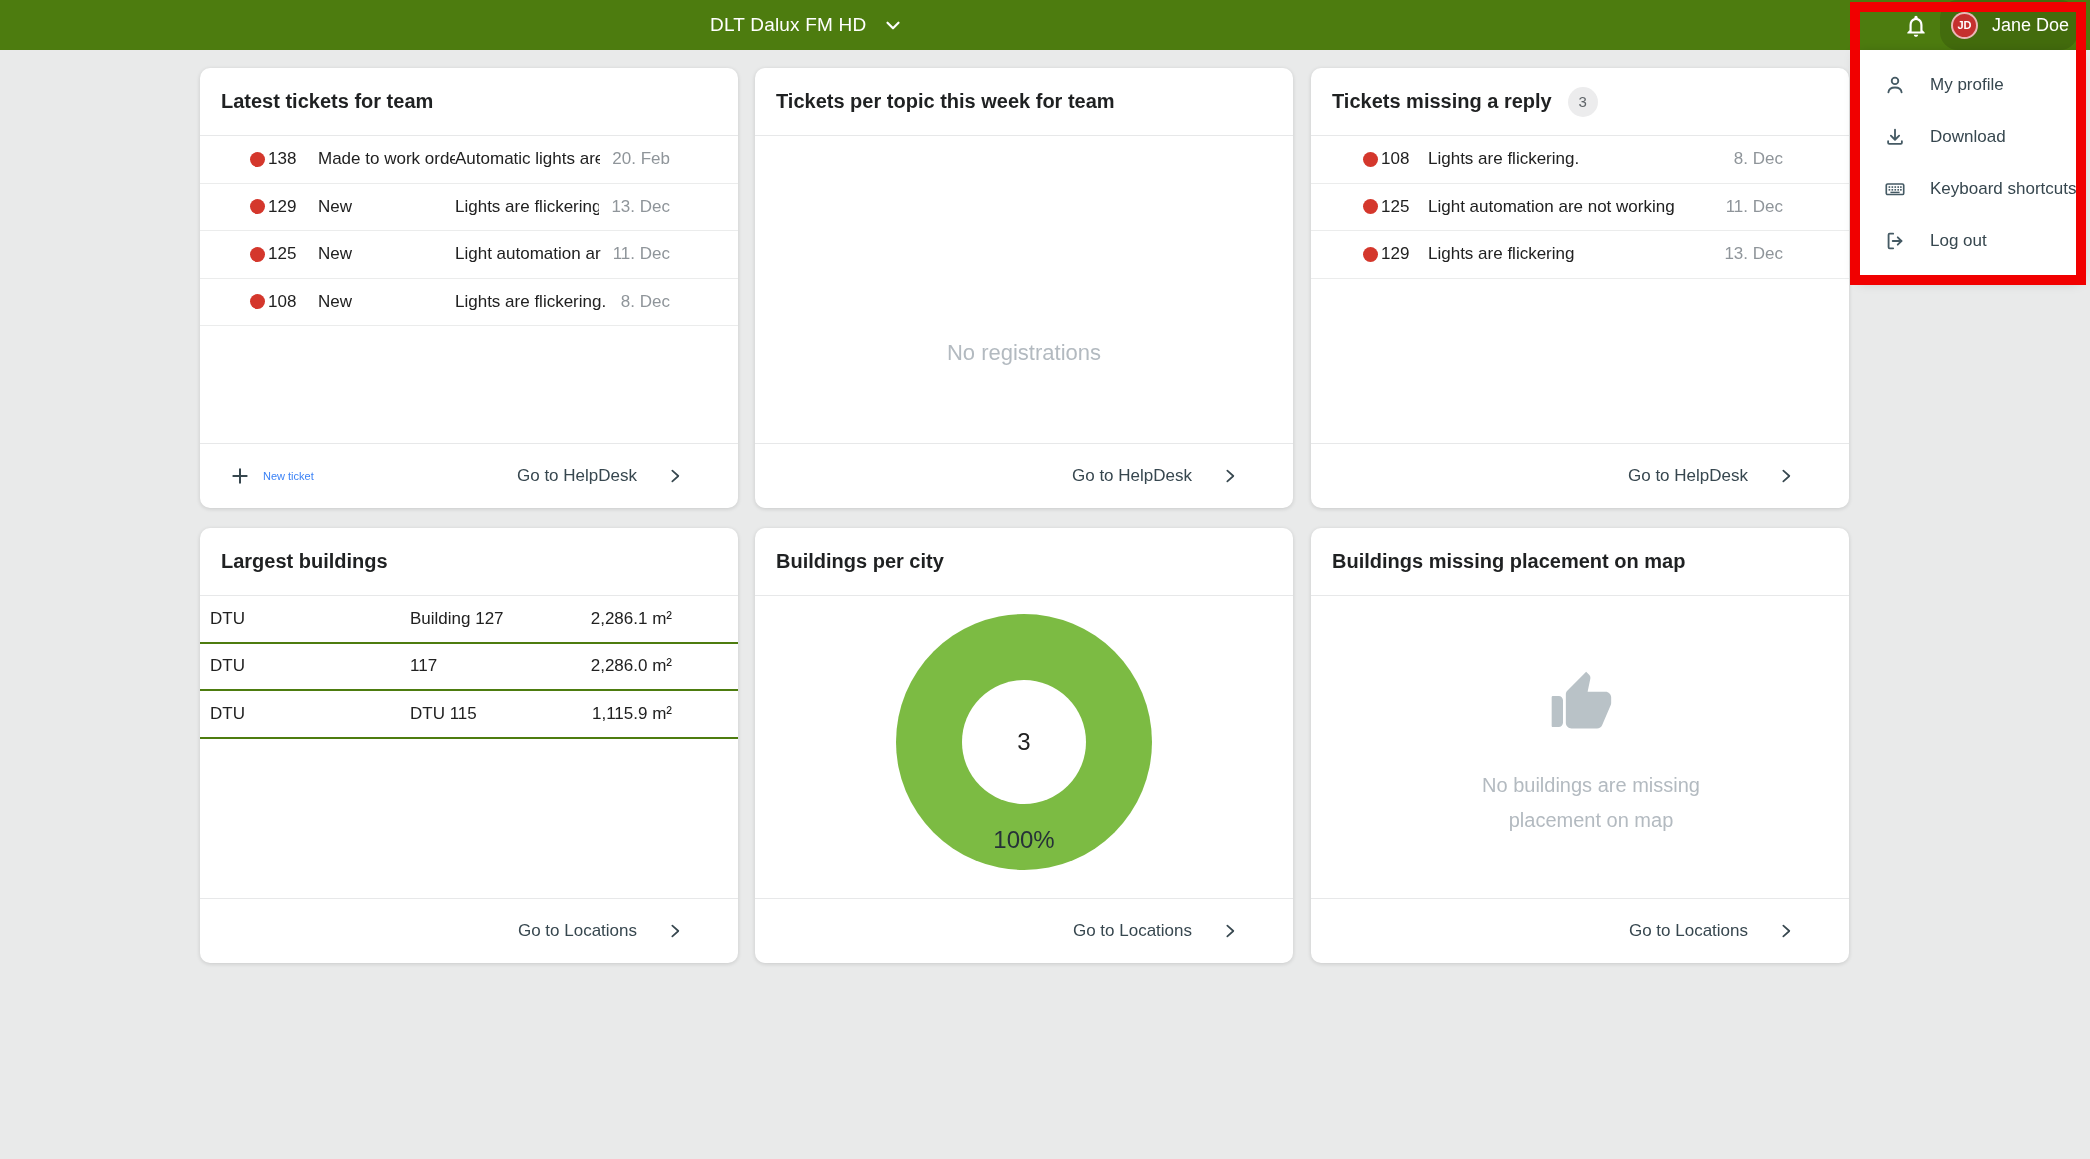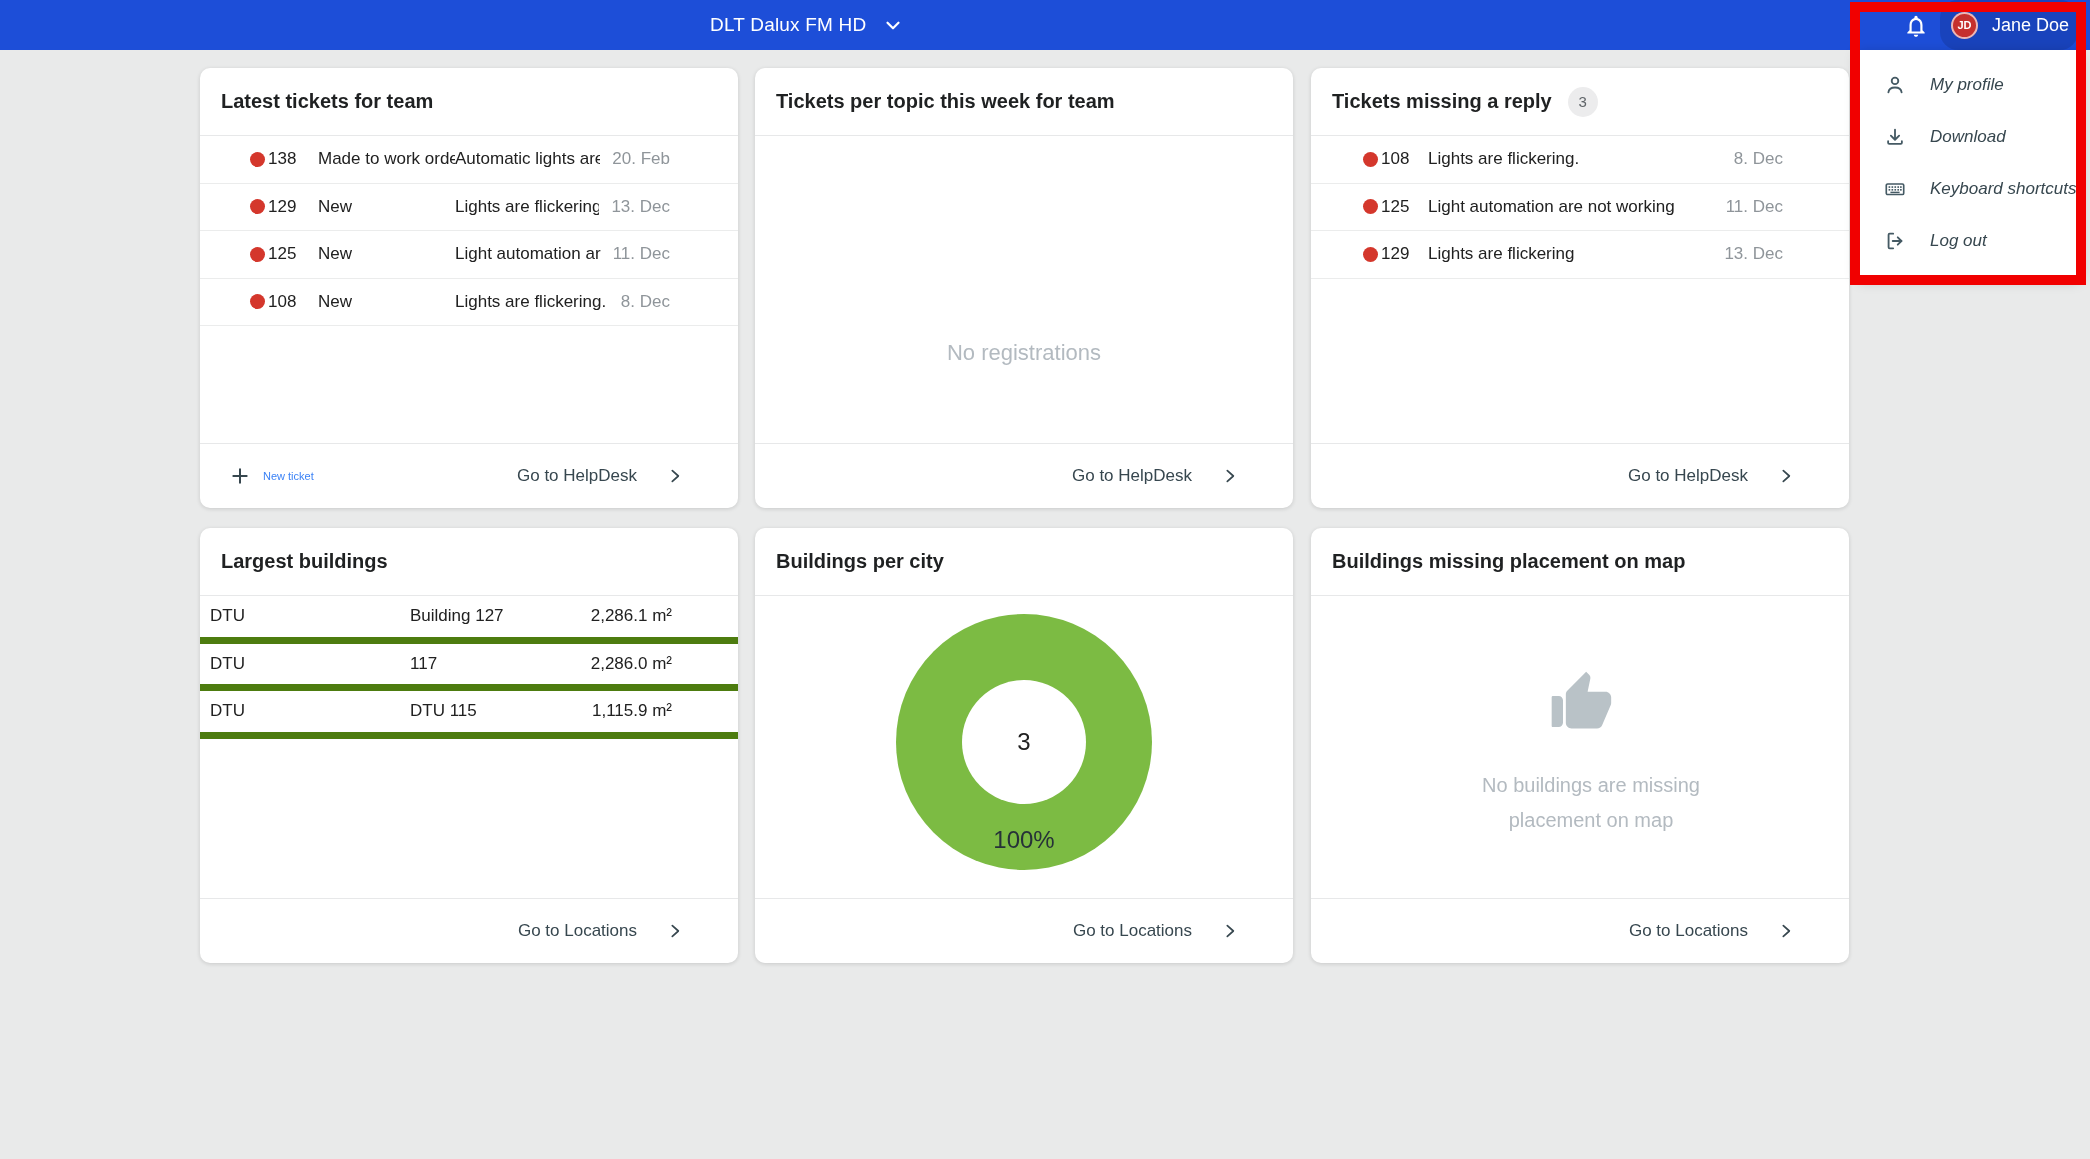--- a/index.html
+++ b/index.html
@@ -7,21 +7,21 @@
   body {
     font-family:"Liberation Sans", sans-serif;
     background:#E9EAEA;
     position:relative;
     overflow:hidden;
     color:#212121;
   }
   
   .topbar {
     position:absolute; left:0; top:0; width:2090px; height:50px;
-    background:#1d4ed8; z-index:10;
+    background:#4d7c0f; z-index:10;
   }
   .ws-selector {
     position:absolute; left:710px; top:0; height:50px;
     display:flex; align-items:center; gap:16px; cursor:pointer;
   }
   .ws-title { color:#fff; font-size:19px; font-weight:500; letter-spacing:.2px; }
   .bell-btn {
     position:absolute; left:1901px; top:11px; width:30px; height:30px;
     display:flex; align-items:center; justify-content:center; cursor:pointer;
   }
@@ -36,21 +36,21 @@
     color:#fff; font-size:11px; font-weight:bold;
     display:flex; align-items:center; justify-content:center;
   }
   .user-name { color:#fff; font-size:18px; font-weight:400; white-space:nowrap; }
 
   
   .user-menu {
     position:absolute; left:1858px; top:50px; width:222px; height:226px;
     background:#fff; border-radius:0 0 6px 6px;
     box-shadow:0 4px 14px rgba(0,0,0,0.25);
-    z-index:50; padding-top:9px;font-style:italic;
+    z-index:50; padding-top:9px;
   }
   .menu-item {
     height:52px; display:flex; align-items:center; gap:24px;
     padding-left:26px; cursor:pointer;
   }
   .menu-item .mi-icon { width:22px; height:22px; flex:0 0 22px; display:flex; align-items:center; }
   .menu-item .mi-label { font-size:17px; font-weight:500; color:#37474F; white-space:nowrap; }
 
   
   .annotation-box {
@@ -100,21 +100,21 @@
   .c1-row .status { flex:0 0 137px; overflow:hidden; white-space:nowrap; }
   .c1-row .subj { flex:1 1 auto; overflow:hidden; white-space:nowrap; }
   .c3-row { padding:0 66px 0 52px; }
   .c3-row .num { flex:0 0 47px; }
   .c3-row .subj { flex:1 1 auto; overflow:hidden; white-space:nowrap; }
   .t-row .date { flex:0 0 auto; color:#8F959A; margin-left:12px; }
 
   
   .b-row {
     height:47.5px; display:flex; align-items:center;
-    border-bottom:7px solid #4d7c0f; font-size:17px; cursor:pointer;
+    border-bottom:2px solid #4d7c0f; font-size:17px; cursor:pointer;
     padding:0 66px 0 10px;
   }
   .b-row .site { flex:0 0 200px; }
   .b-row .bname { flex:1 1 auto; overflow:hidden; white-space:nowrap; }
   .b-row .area { flex:0 0 auto; }
 
   
   .empty-center {
     position:absolute; left:0; right:0; text-align:center;
     color:#B3BAC0; font-weight:400;

